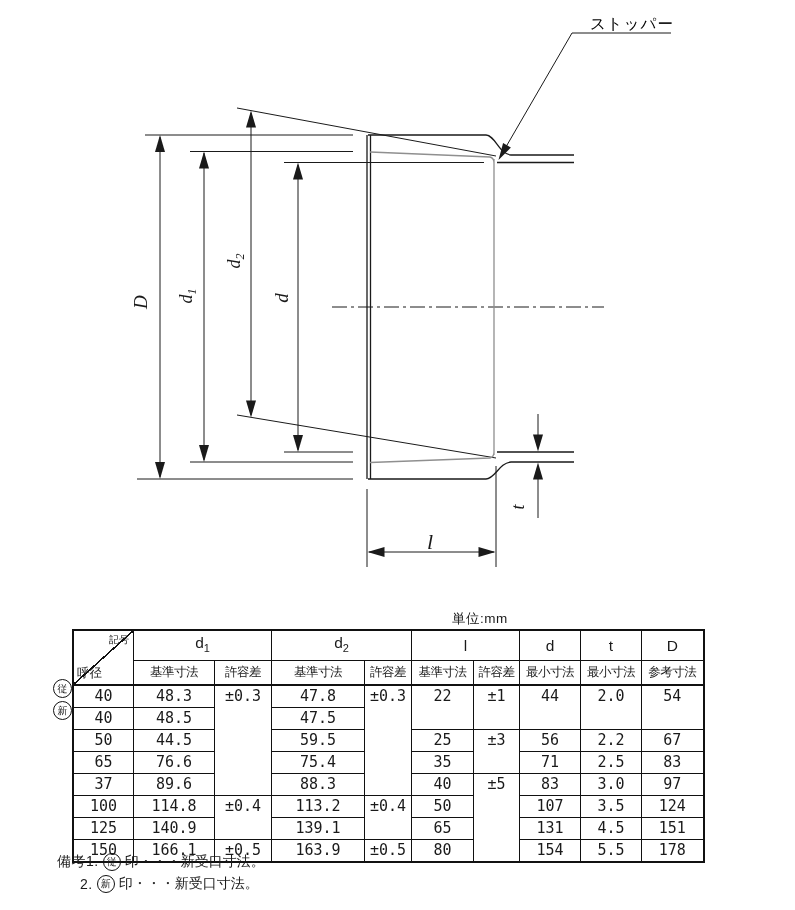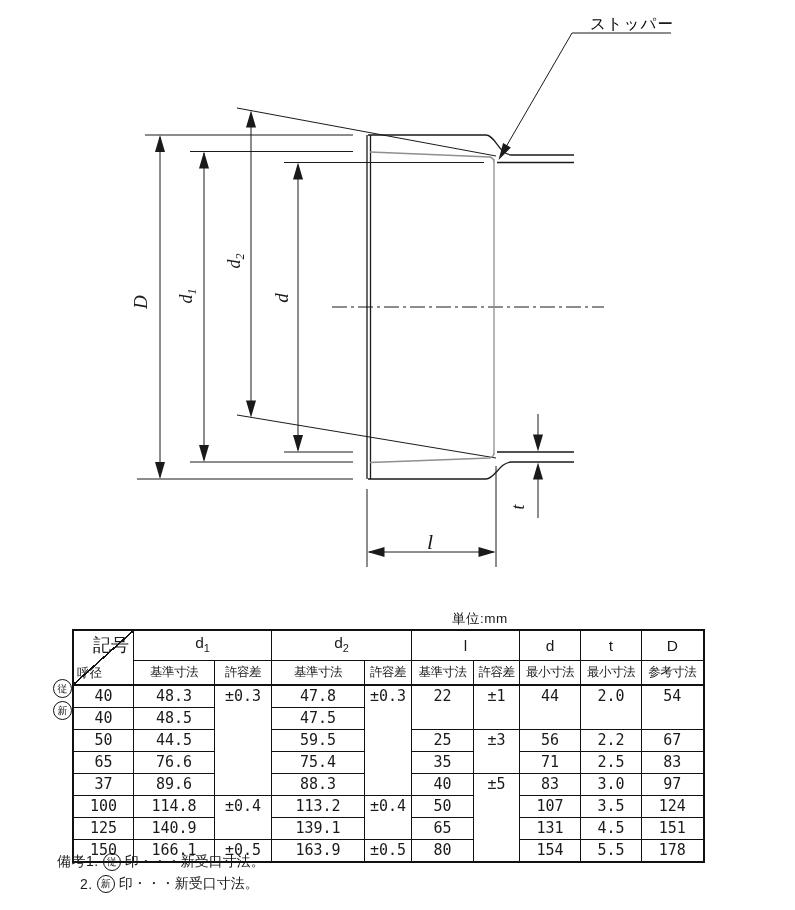--- a/index.html
+++ b/index.html
@@ -16,21 +16,21 @@
   th.grp{font-size:15.5px;height:23px;line-height:23px;}
   th.grp sub{font-size:11px;}
   th.sub{font-size:12.5px;height:23px;line-height:23px;letter-spacing:-.5px;}
   .hb{border-bottom:2px solid #111;}
   td.num{font-family:"DejaVu Sans Mono","Liberation Mono",monospace;
          font-size:15px;height:21px;line-height:20px;vertical-align:top;}
   th.corner{position:relative;width:59px;
     background:linear-gradient(to bottom right,
       transparent calc(50% - .8px),#111 calc(50% - .8px),
       #111 calc(50% + .8px),transparent calc(50% + .8px));}
-  .corner-tr{position:absolute;top:2px;right:4px;font-size:18px;}
+  .corner-tr{position:absolute;top:2px;right:4px;font-size:10px;}
   .corner-bl{position:absolute;bottom:2px;left:3px;font-size:12.5px;}
   .circ{display:inline-flex;width:16px;height:16px;border:1.2px solid #111;
         border-radius:50%;align-items:center;justify-content:center;
         font-size:10px;line-height:10px;flex:none;}
   .marker{position:absolute;left:-19px;width:17px;height:17px;border:1.2px solid #111;
           border-radius:50%;display:flex;align-items:center;justify-content:center;
           font-size:10px;}
   .notes{position:absolute;top:851px;left:57px;font-size:14px;}
   .note-line{display:flex;align-items:center;height:22px;gap:4px;}
   .note-line .pre{letter-spacing:.5px;}

